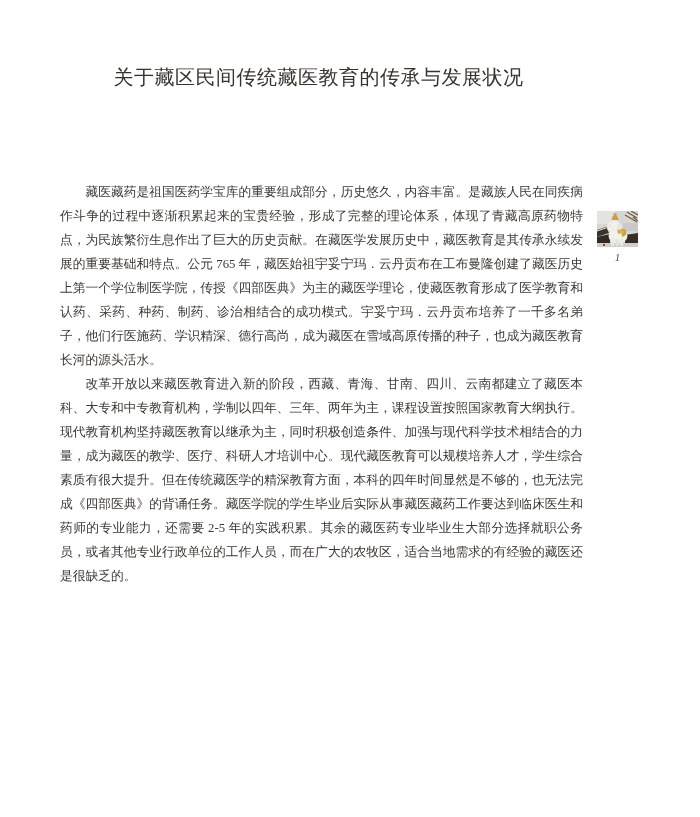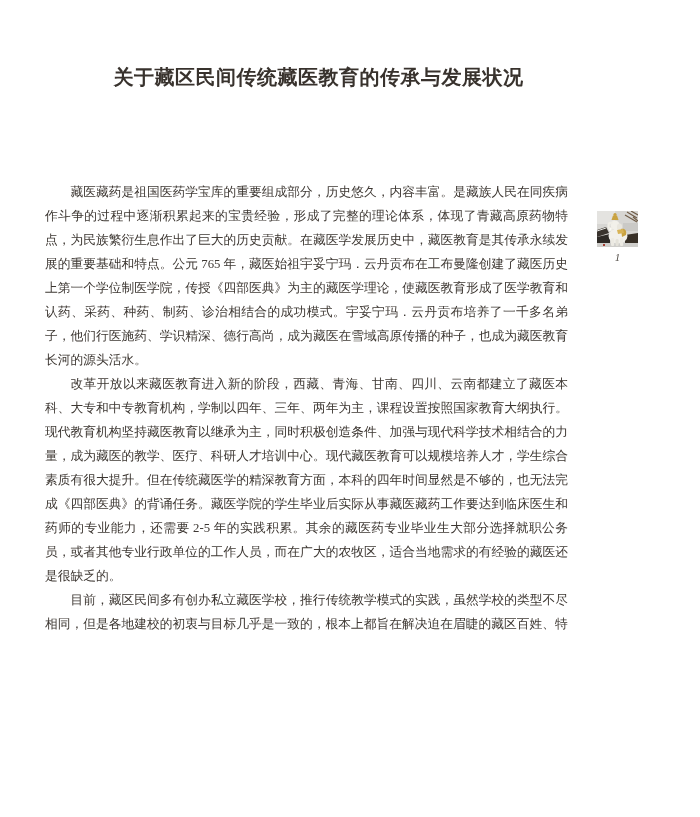--- a/index.html
+++ b/index.html
@@ -18,28 +18,28 @@
   }
   .doc-title {
     position: absolute;
     top: 64px;
     left: 57px;
     width: 523px;
     margin: 0;
     text-align: center;
     font-size: 20px;
     line-height: 26px;
-    font-weight: 700;
+    font-weight: 400;
     letter-spacing: 0.5px;
     color: #38322d;
   }
   .doc-body {
     position: absolute;
     top: 180px;
-    left: 45px;
+    left: 60px;
     width: 523px;
     font-size: 12.75px;
     line-height: 24px;
     text-align: justify;
     color: #3d3732;
   }
   .doc-body p {
     margin: 0;
     text-indent: 2em;
   }
@@ -92,16 +92,15 @@
       <circle cx="18" cy="3.5" r="1.6" fill="#c9a240"></circle>
       <path d="M24 18 C 28 17, 30 20, 29 24 L 25 26 Z" fill="#c9a240"></path>
       <path d="M20 19 L26 18 L27 22 L21 23 Z" fill="#d8b356"></path>
     </svg>
     <div class="figure-number">1</div>
   </div>
 
   <div class="doc-body">
     <p>藏医藏药是祖国医药学宝库的重要组成部分，历史悠久，内容丰富。是藏族人民在同疾病作斗争的过程中逐渐积累起来的宝贵经验，形成了完整的理论体系，体现了青藏高原药物特点，为民族繁衍生息作出了巨大的历史贡献。在藏医学发展历史中，藏医教育是其传承永续发展的重要基础和特点。公元 765 年，藏医始祖宇妥宁玛．云丹贡布在工布曼隆创建了藏医历史上第一个学位制医学院，传授《四部医典》为主的藏医学理论，使藏医教育形成了医学教育和认药、采药、种药、制药、诊治相结合的成功模式。宇妥宁玛．云丹贡布培养了一千多名弟子，他们行医施药、学识精深、德行高尚，成为藏医在雪域高原传播的种子，也成为藏医教育长河的源头活水。</p>
     <p>改革开放以来藏医教育进入新的阶段，西藏、青海、甘南、四川、云南都建立了藏医本科、大专和中专教育机构，学制以四年、三年、两年为主，课程设置按照国家教育大纲执行。现代教育机构坚持藏医教育以继承为主，同时积极创造条件、加强与现代科学技术相结合的力量，成为藏医的教学、医疗、科研人才培训中心。现代藏医教育可以规模培养人才，学生综合素质有很大提升。但在传统藏医学的精深教育方面，本科的四年时间显然是不够的，也无法完成《四部医典》的背诵任务。藏医学院的学生毕业后实际从事藏医藏药工作要达到临床医生和药师的专业能力，还需要 2-5 年的实践积累。其余的藏医药专业毕业生大部分选择就职公务员，或者其他专业行政单位的工作人员，而在广大的农牧区，适合当地需求的有经验的藏医还是很缺乏的。</p>
-    <p>目前，藏区民间多有创办私立藏医学校，推行传统教学模式的实践，虽然学校的类型不尽相同，但是各地建校的初衷与目标几乎是一致的，根本上都旨在解决迫在眉睫的藏区百姓、特</p>
   </div>
 
 </div>
 
 </body></html>

